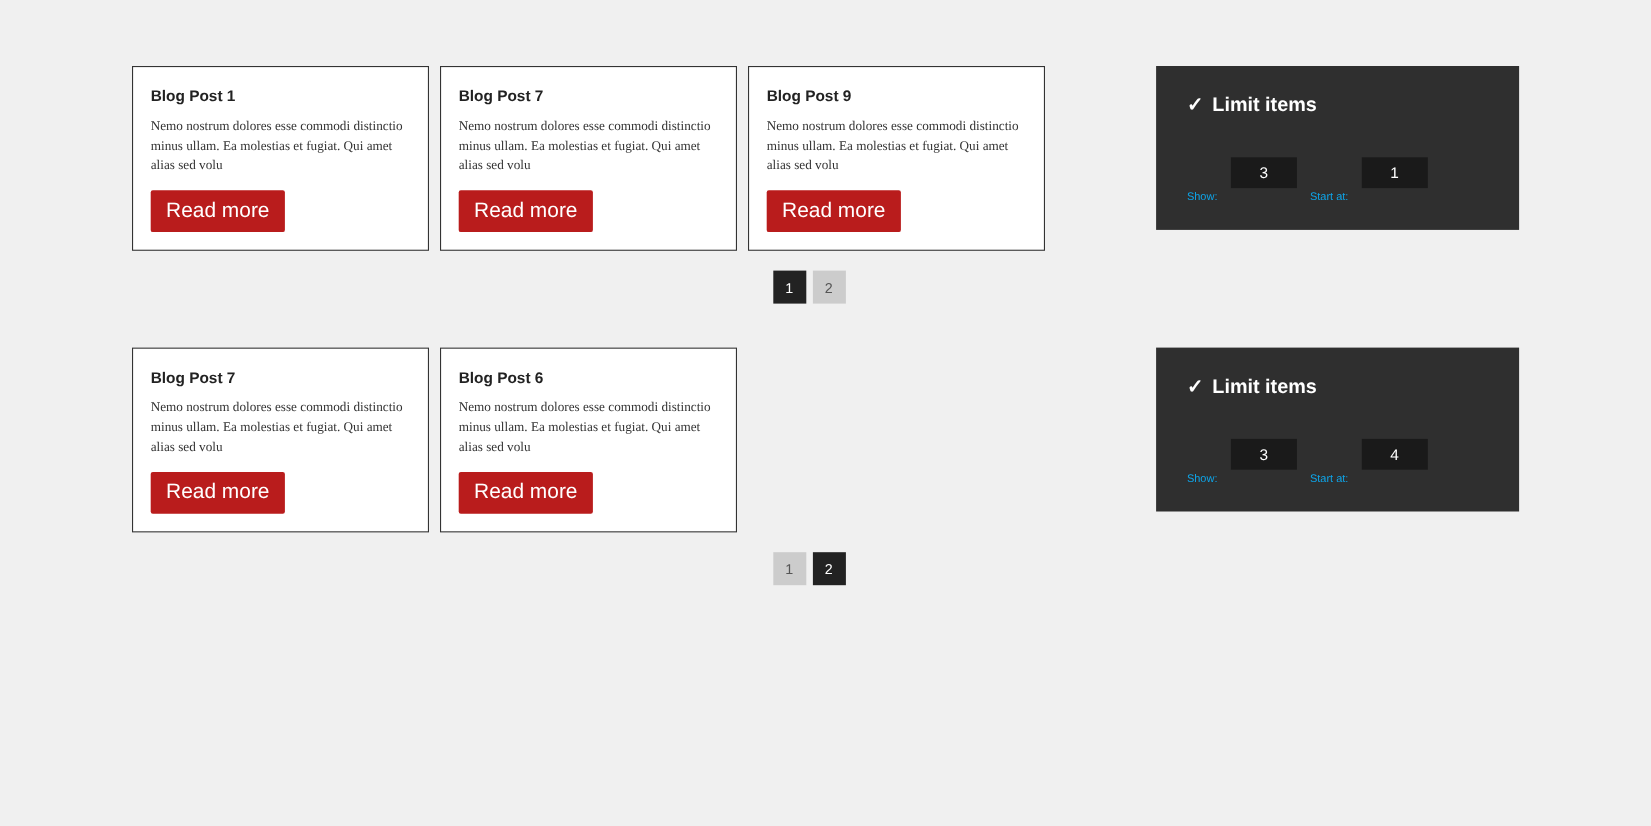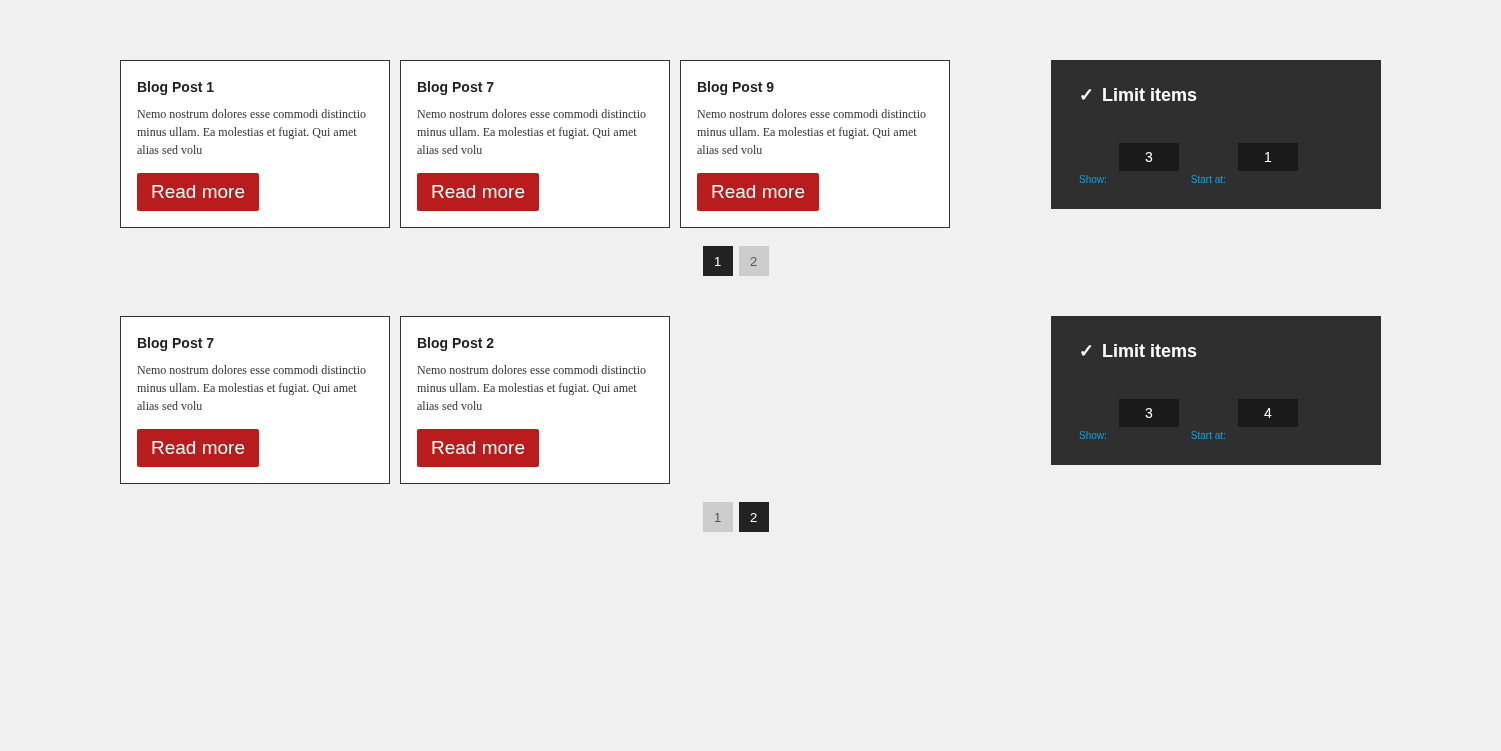--- a/index.html
+++ b/index.html
@@ -196,21 +196,21 @@
     <div class="section-row">
       <div class="cards-area">
 
         <div class="blog-card">
           <div class="blog-card-title">Blog Post 7</div>
           <div class="blog-card-excerpt">Nemo nostrum dolores esse commodi distinctio minus ullam. Ea molestias et fugiat. Qui amet alias sed volu</div>
           <button class="read-more-btn">Read more</button>
         </div>
 
         <div class="blog-card">
-          <div class="blog-card-title">Blog Post 2</div>
+          <div class="blog-card-title">Blog Post 6</div>
           <div class="blog-card-excerpt">Nemo nostrum dolores esse commodi distinctio minus ullam. Ea molestias et fugiat. Qui amet alias sed volu</div>
           <button class="read-more-btn">Read more</button>
         </div>
 
       </div>
 
       <div class="sidebar-panel">
         <div class="sidebar-panel-title">
           <span class="check-icon">✓</span>
           <span>Limit items</span>

